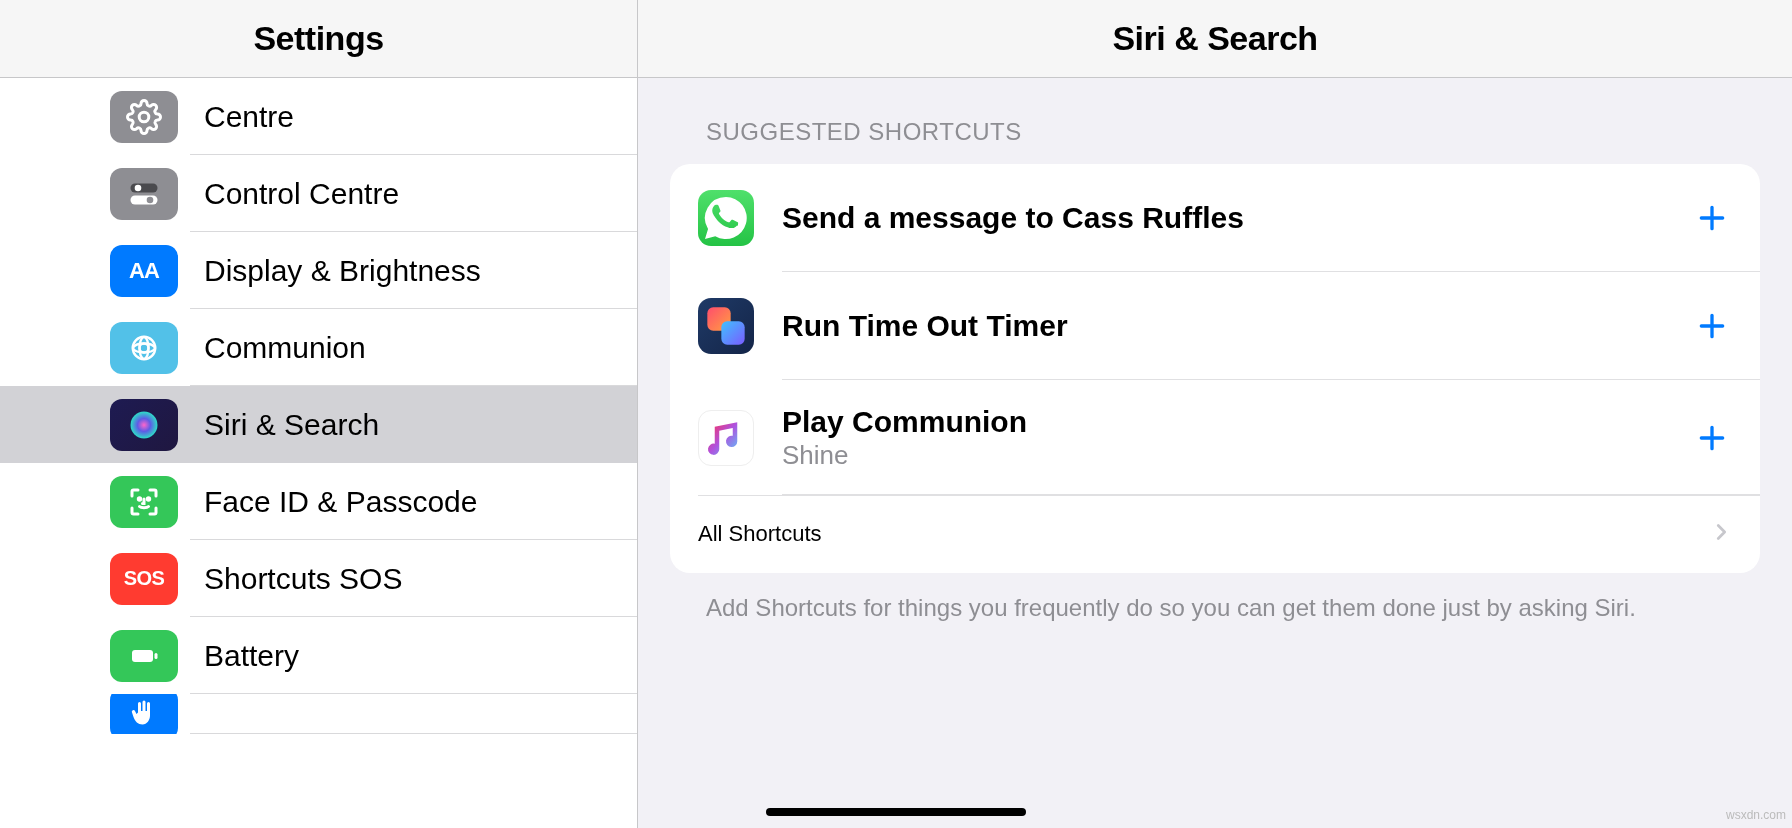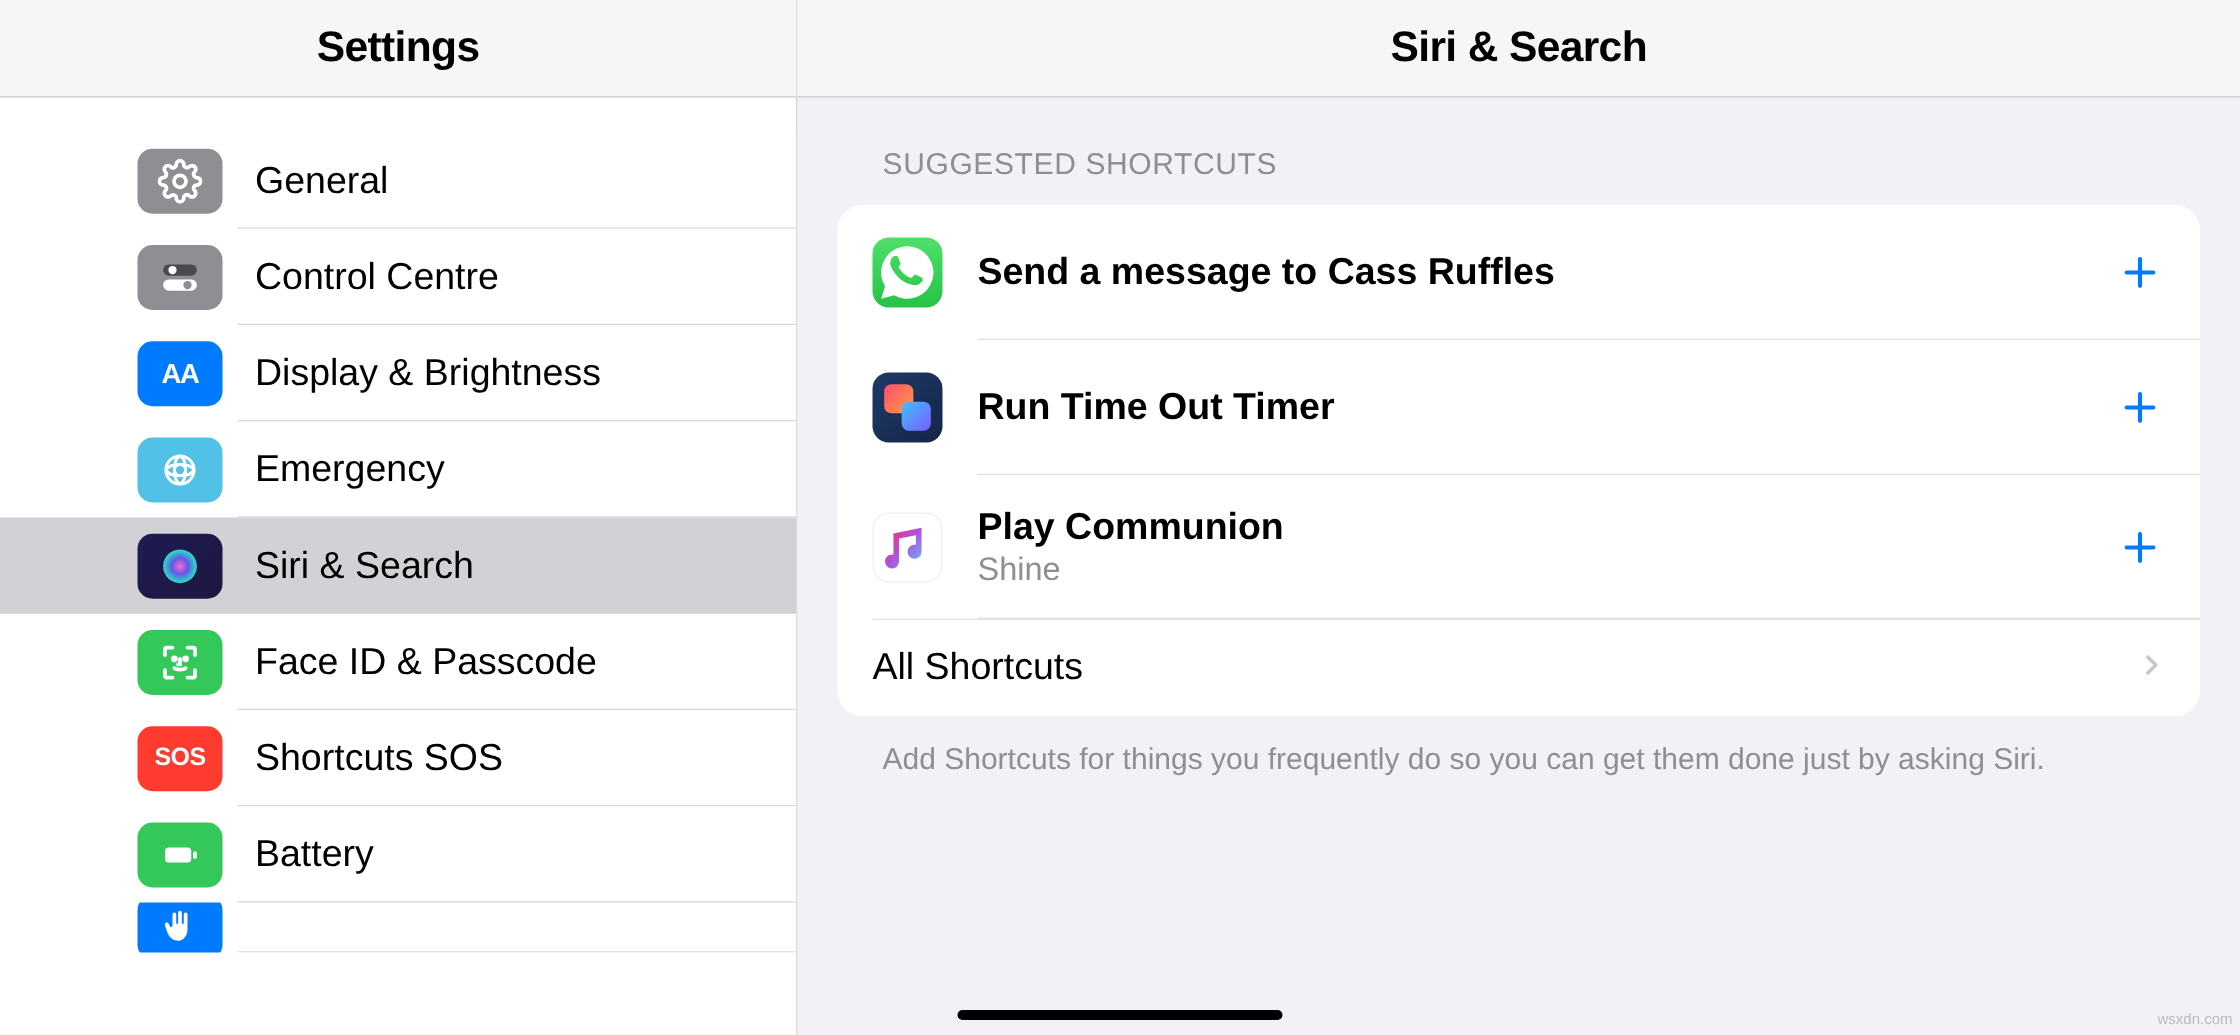--- a/index.html
+++ b/index.html
@@ -12,21 +12,20 @@
       overflow: hidden;
       position: relative;
     }
     .sidebar {
       width: 638px;
       height: 100%;
       background: #fff;
       border-right: 1px solid #c7c7c9;
       display: flex;
       flex-direction: column;
-      gap: 28px;
     }
     .sidebar-header {
       height: 78px;
       display: flex;
       align-items: center;
       justify-content: center;
       background: #f6f6f6;
       border-bottom: 1px solid #c7c7c9;
     }
     .sidebar-header h1 {
@@ -183,21 +182,21 @@
       align-items: center;
       padding: 0 28px;
       height: 78px;
       position: relative;
       cursor: pointer;
     }
     .all-shortcuts::before{
       content:"";position:absolute;top:0;left:28px;right:0;height:1px;background:#e0e0e2;
     }
     .all-shortcuts .lbl {
-      font-size: 30px;
+      font-size: 22px;
       flex: 1;
     }
     .chevron {
       color: #c7c7cc;
     }
     .footer-note {
       font-size: 24px;
       color: #8e8e93;
       margin: 18px 36px 0 36px;
       line-height: 1.4;
@@ -233,21 +232,21 @@
   </div>
   <div class="settings-list">
 
     <div class="settings-row">
       <span class="icon ic-general">
         <svg viewBox="0 0 24 24" fill="none" stroke="#fff" stroke-width="2">
             <circle cx="12" cy="12" r="3.2"></circle>
             <path d="M19.4 15a1.7 1.7 0 0 0 .34 1.87l.06.06a2 2 0 1 1-2.83 2.83l-.06-.06a1.7 1.7 0 0 0-1.87-.34 1.7 1.7 0 0 0-1.03 1.55V21a2 2 0 1 1-4 0v-.09A1.7 1.7 0 0 0 9 19.4a1.7 1.7 0 0 0-1.87.34l-.06.06a2 2 0 1 1-2.83-2.83l.06-.06a1.7 1.7 0 0 0 .34-1.87 1.7 1.7 0 0 0-1.55-1.03H3a2 2 0 1 1 0-4h.09A1.7 1.7 0 0 0 4.6 9a1.7 1.7 0 0 0-.34-1.87l-.06-.06a2 2 0 1 1 2.83-2.83l.06.06a1.7 1.7 0 0 0 1.87.34H9a1.7 1.7 0 0 0 1.03-1.55V3a2 2 0 1 1 4 0v.09c0 .66.39 1.26 1.03 1.51a1.7 1.7 0 0 0 1.87-.34l.06-.06a2 2 0 1 1 2.83 2.83l-.06.06a1.7 1.7 0 0 0-.34 1.87V9c.25.64.85 1.03 1.51 1.03H21a2 2 0 1 1 0 4h-.09c-.66 0-1.26.39-1.51 1.03z"></path>
           </svg>
       </span>
-      <span class="label">General</span>
+      <span class="label">Centre</span>
     </div>
 
     <div class="settings-row">
       <span class="icon ic-control">
         <svg viewBox="0 0 24 24">
             <rect x="3" y="5" width="18" height="6" rx="3" fill="#4a4a4e"></rect>
             <circle cx="8" cy="8" r="2.2" fill="#fff"></circle>
             <rect x="3" y="13" width="18" height="6" rx="3" fill="#fff"></rect>
             <circle cx="16" cy="16" r="2.2" fill="#8e8e93"></circle>
           </svg>
@@ -263,21 +262,21 @@
     </div>
 
     <div class="settings-row">
       <span class="icon ic-wallpaper">
         <svg viewBox="0 0 24 24" fill="none" stroke="#fff" stroke-width="1.6">
             <circle cx="12" cy="12" r="3"></circle>
             <circle cx="12" cy="12" r="7.5"></circle>
             <path d="M12 4.5c4 2 4 13 0 15M12 4.5c-4 2-4 13 0 15M4.5 12c2-4 13-4 15 0M4.5 12c2 4 13 4 15 0"></path>
           </svg>
       </span>
-      <span class="label">Emergency</span>
+      <span class="label">Communion</span>
     </div>
 
     <div class="settings-row selected">
       <span class="icon ic-siri">
         <svg viewBox="0 0 24 24">
             <defs>
               <radialGradient id="sg" cx="50%" cy="50%" r="60%">
                 <stop offset="0%" stop-color="#ff66cc"></stop>
                 <stop offset="40%" stop-color="#5e5ce6"></stop>
                 <stop offset="80%" stop-color="#30d5c8"></stop>

